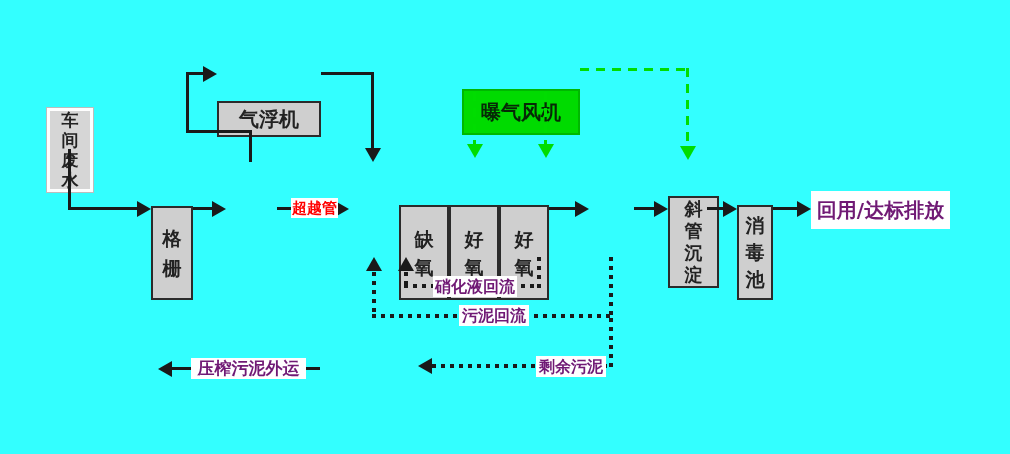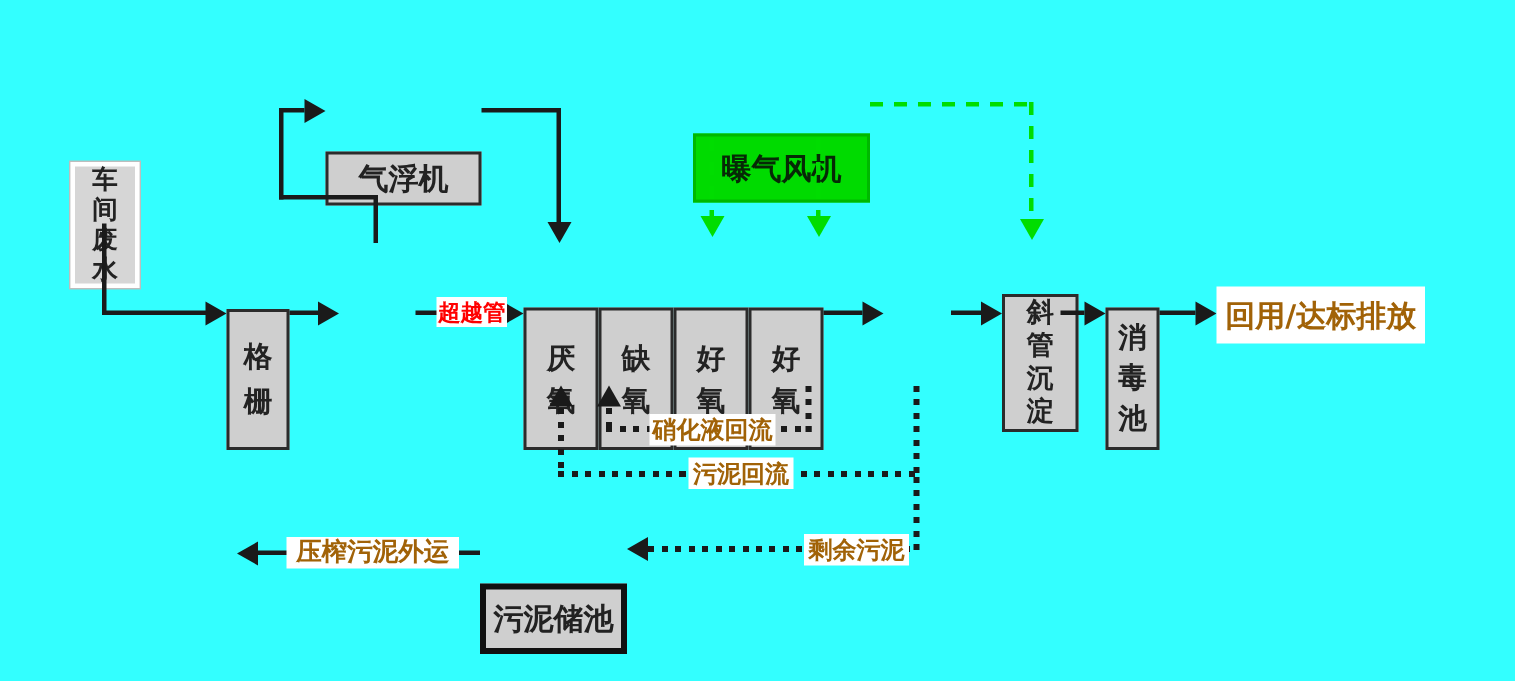--- a/index.html
+++ b/index.html
@@ -18,21 +18,21 @@
   .dot-h{position:absolute;height:4px;background-image:repeating-linear-gradient(90deg,var(--line) 0 4px,transparent 4px 9px);}
   .dot-v{position:absolute;width:4px;background-image:repeating-linear-gradient(180deg,var(--line) 0 4px,transparent 4px 9px);}
   .dash-h{position:absolute;height:3px;background-image:repeating-linear-gradient(90deg,var(--greenLine) 0 9px,transparent 9px 16px);}
   .dash-v{position:absolute;width:3px;background-image:repeating-linear-gradient(180deg,var(--greenLine) 0 9px,transparent 9px 16px);}
   .arr{position:absolute;width:0;height:0;}
   .arr.r{border-top:8px solid transparent;border-bottom:8px solid transparent;border-left:14px solid var(--line);}
   .arr.l{border-top:8px solid transparent;border-bottom:8px solid transparent;border-right:14px solid var(--line);}
   .arr.u{border-left:8px solid transparent;border-right:8px solid transparent;border-bottom:14px solid var(--line);}
   .arr.d{border-left:8px solid transparent;border-right:8px solid transparent;border-top:14px solid var(--line);}
   .arr.gd{border-left:8px solid transparent;border-right:8px solid transparent;border-top:14px solid var(--greenLine);}
-  .lbl{position:absolute;background:var(--labelBg);color:#a16207;font-weight:bold;text-align:center;z-index:5;}
+  .lbl{position:absolute;background:var(--labelBg);color:#701a75;font-weight:bold;text-align:center;z-index:5;}
   .green-box{background:var(--green);border:2px solid #00B800;color:#062906;}
   .white-box{background:#D6D6D6;border:3px solid #FFFFFF;box-shadow:0 0 0 1px #BDBDBD;}
   .thick{border:4px solid #111111;}
 </style>
 </head>
 <body>
 
 <div id="stage">
 
   <div class="box v white-box" style="left:47px;top:65px;width:46px;height:84px;font-size:17px;line-height:20px;">
@@ -41,23 +41,20 @@
 
   <div class="box" style="left:217px;top:58px;width:104px;height:36px;font-size:20px;">
     <span class="t">气浮机</span>
     </div>
 
   <div class="box v" style="left:151px;top:163px;width:42px;height:94px;font-size:19px;line-height:30px;">
     <span class="t">格栅</span>
     </div>
 
 
-  <div class="box v" style="left:349px;top:162px;width:50px;height:95px;font-size:19px;line-height:28px;">
-    <span class="t">厌氧</span>
-    </div>
   <div class="box v" style="left:399px;top:162px;width:50px;height:95px;font-size:19px;line-height:28px;">
     <span class="t">缺氧</span>
     </div>
   <div class="box v" style="left:449px;top:162px;width:50px;height:95px;font-size:19px;line-height:28px;">
     <span class="t">好氧</span>
     </div>
   <div class="box v" style="left:499px;top:162px;width:50px;height:95px;font-size:19px;line-height:28px;">
     <span class="t">好氧</span>
     </div>
 
@@ -69,23 +66,20 @@
   <div class="box v" style="left:668px;top:153px;width:51px;height:92px;font-size:18px;line-height:22px;">
     <span class="t">斜管沉淀</span>
     </div>
 
   <div class="box v" style="left:737px;top:162px;width:36px;height:95px;font-size:19px;line-height:27px;">
     <span class="t">消毒池</span>
     </div>
 
   <div class="lbl" style="left:811px;top:191px;width:139px;height:38px;font-size:20px;line-height:38px;">回用/达标排放</div>
 
-  <div class="box thick" style="left:320px;top:346px;width:98px;height:47px;font-size:20px;">
-    <span class="t">污泥储池</span>
-    </div>
 
   <div class="vline" style="left:68px;top:149px;height:61px;"></div>
   <div class="hline" style="left:68px;top:207px;width:70px;"></div>
   <div class="arr r" style="left:137px;top:201px;"></div>
 
   <div class="hline" style="left:193px;top:207px;width:19px;"></div>
   <div class="arr r" style="left:212px;top:201px;"></div>
 
   <div class="vline" style="left:249px;top:131px;height:31px;"></div>
   <div class="hline" style="left:186px;top:130px;width:66px;"></div>

